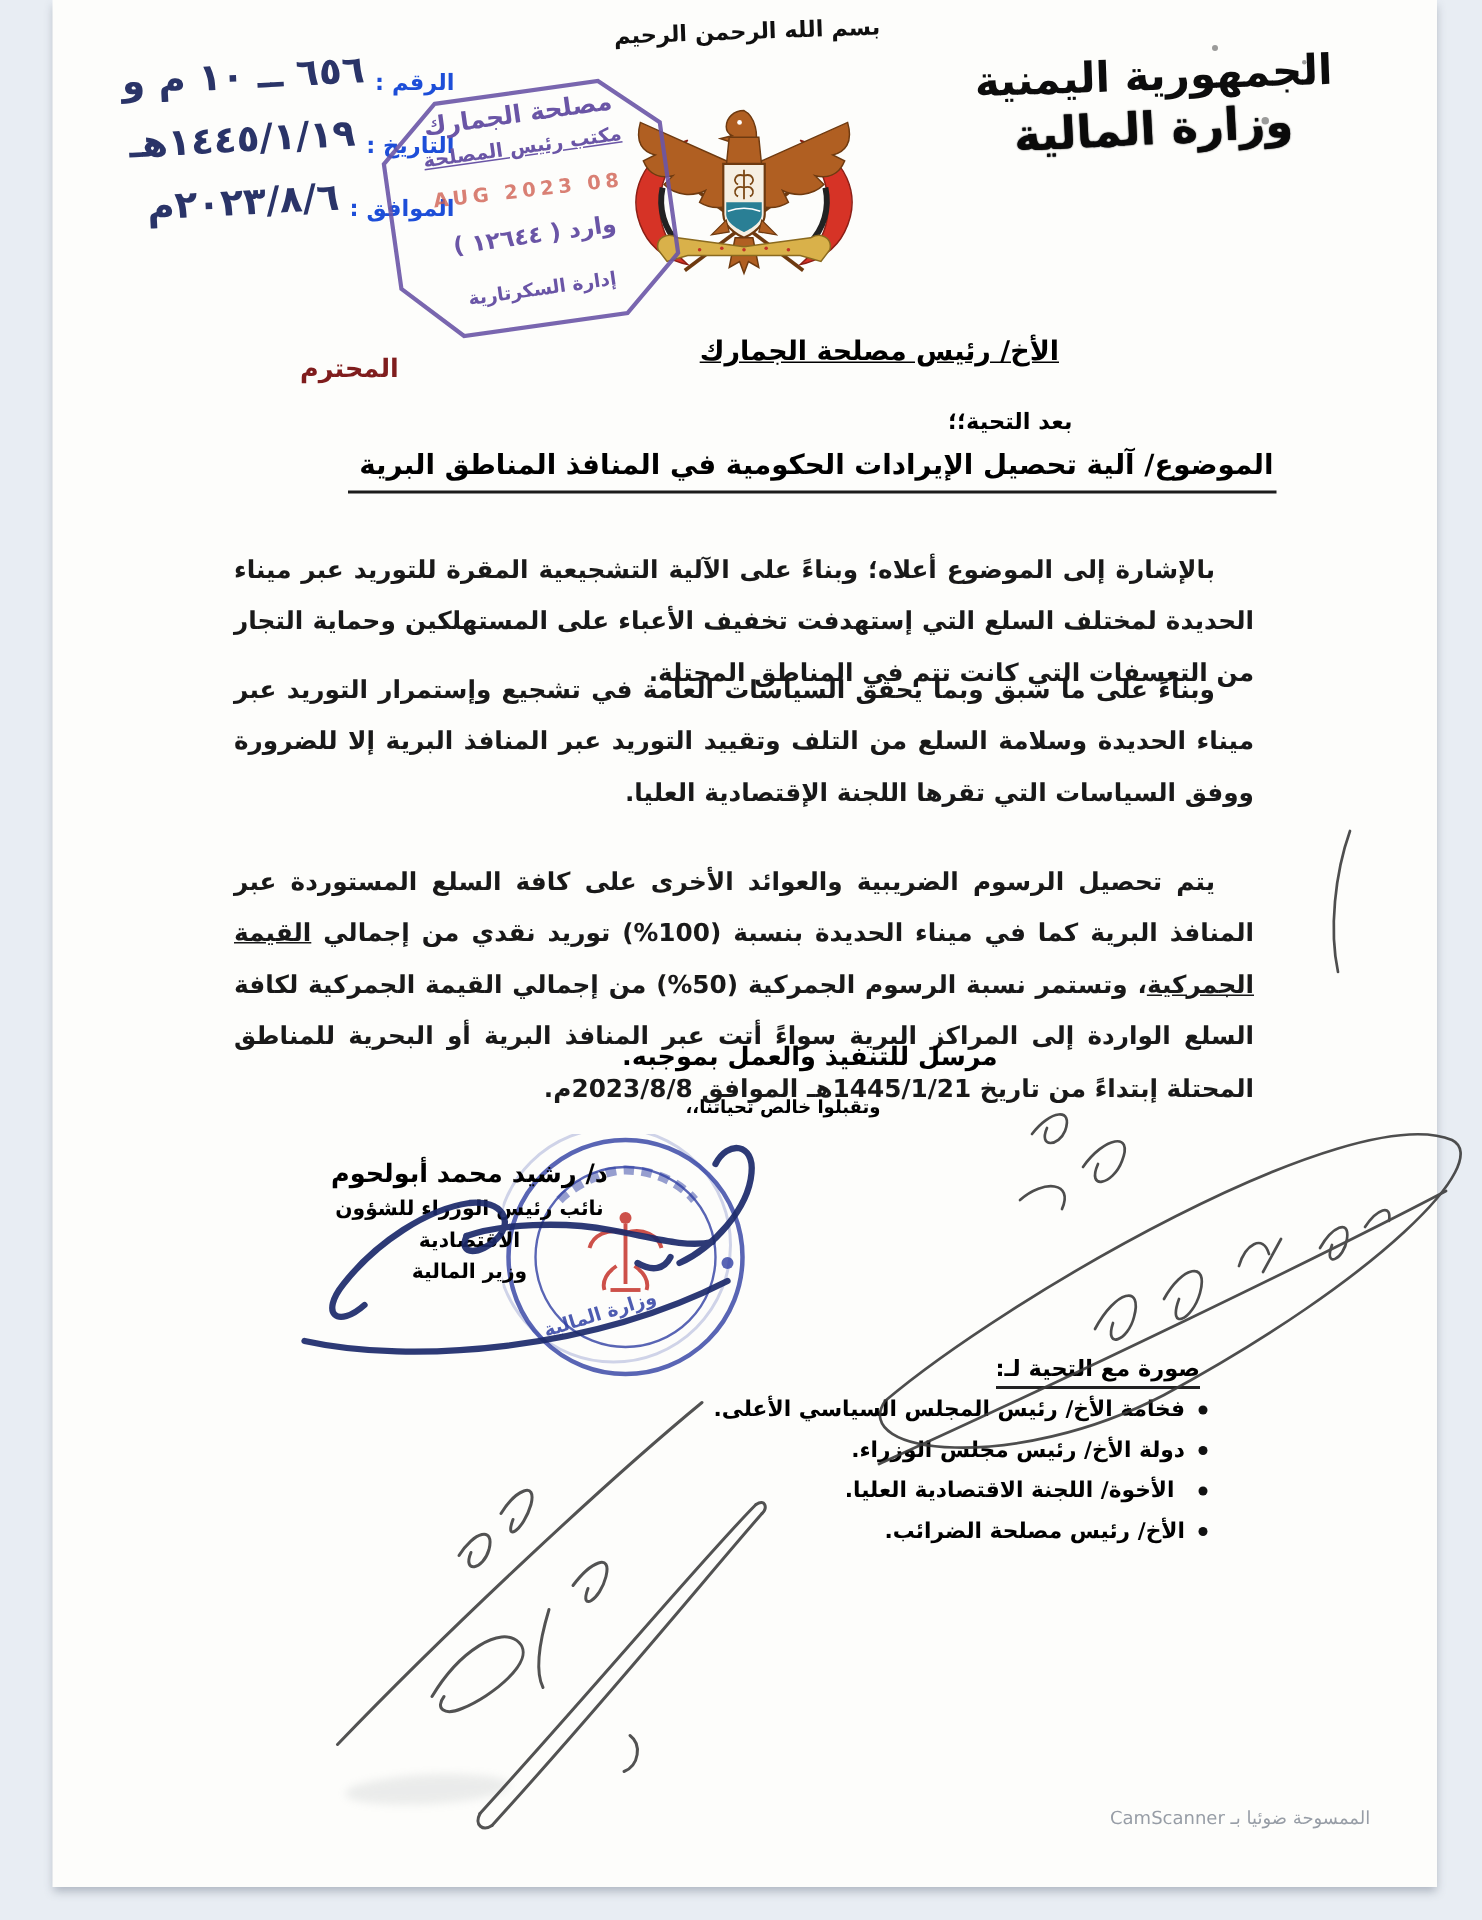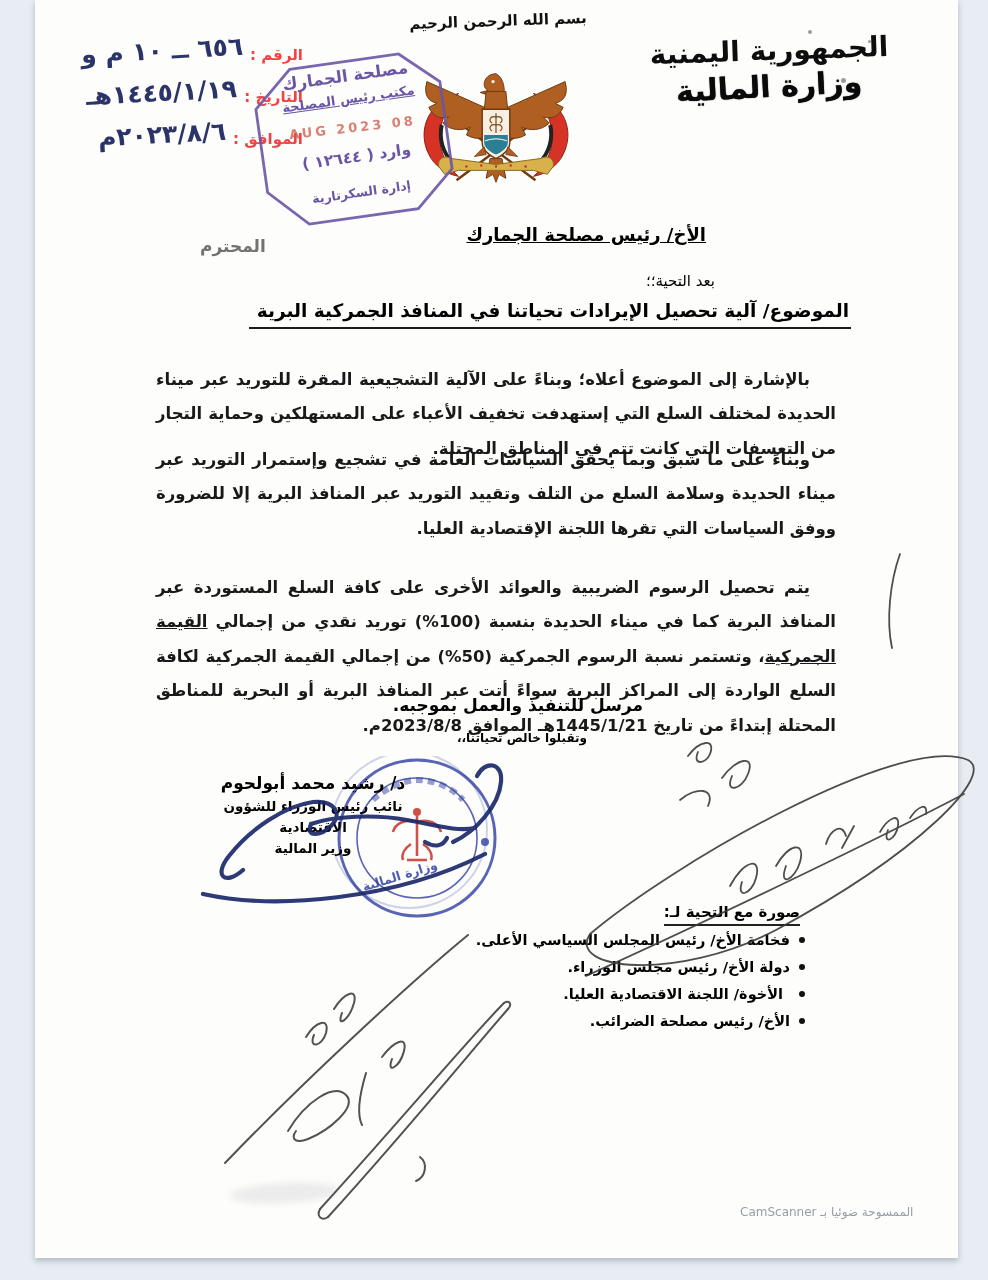--- a/index.html
+++ b/index.html
@@ -1,26 +1,26 @@
 <!DOCTYPE html>
 <html><head>
 <meta charset="utf-8">
 <style>
   html,body{margin:0;padding:0;background:#dfe5ec;}
   .stage{position:relative;width:988px;height:1280px;background:#e8edf3;overflow:hidden;
          font-family:"DejaVu Sans",sans-serif;}
   .paper{position:absolute;left:35px;top:0;width:923px;height:1258px;background:#fdfdfb;
          box-shadow:0 3px 6px rgba(70,80,100,.35);}
   .abs{position:absolute;}
-  .b{font-weight:bold;color:#737373;}
+  .b{font-weight:bold;color:#7f1d1d;}
 
   
   .ref-line{position:absolute;display:flex;flex-direction:row;align-items:center;gap:7px;
             direction:rtl;white-space:nowrap;}
-  .ref-label{font-size:15px;font-weight:bold;color:#ef4444;}
+  .ref-label{font-size:15px;font-weight:bold;color:#1d4ed8;}
   .ref-value{font-size:25px;font-weight:bold;color:#2a3468;transform:rotate(-3deg);
              margin-top:-8px;letter-spacing:1px;}
 
   
   .cstamp{position:absolute;left:223px;top:58px;width:192px;height:162px;transform:rotate(-8deg);
           color:#6a55a6;text-align:center;z-index:5;}
   .cstamp .line{position:absolute;width:100%;direction:rtl;}
   .cs1{top:8px;font-size:16.5px;font-weight:bold;}
   .cs2{top:33px;font-size:13px;font-weight:bold;text-decoration:underline;}
   .cs3{top:62px;font-size:13px;font-weight:bold;letter-spacing:3px;color:rgba(207,96,82,.8);
@@ -32,28 +32,28 @@
   .bismillah{position:absolute;left:368px;top:12px;width:190px;text-align:center;font-size:15px;
              font-weight:bold;color:#101010;transform:rotate(-2deg);direction:rtl;}
   
   .brand{position:absolute;right:64px;top:34px;width:250px;text-align:center;direction:rtl;}
   .brand-l1{font-size:28px;font-weight:bold;color:#0d0d0d;transform:rotate(-2deg);}
   .brand-l2{font-size:30px;font-weight:bold;color:#0a0a0a;transform:rotate(-3deg);
             text-shadow:0 0 1px #000;margin-top:2px;}
 
   .addressee{position:absolute;right:252px;top:224px;font-size:18px;font-weight:bold;direction:rtl;text-decoration:underline;}
   .honorific{position:absolute;left:165px;top:236px;font-size:17px;font-weight:bold;}
-  .salutation{position:absolute;right:243px;top:272px;font-size:15px;font-weight:normal;direction:rtl;}
+  .salutation{position:absolute;right:243px;top:272px;font-size:15px;font-weight:bold;direction:rtl;}
   .subject{position:absolute;right:107px;top:300px;font-size:18.5px;font-weight:bold;direction:rtl;
            border-bottom:2.5px solid #1c1c1c;padding:0 2px 6px 8px;white-space:nowrap;}
 
   .para{position:absolute;right:122px;width:680px;direction:rtl;text-align:justify;
         font-size:16.5px;font-weight:bold;line-height:34.5px;color:#191919;text-indent:26px;}
   .u{text-decoration:underline;}
-  .dispatch{position:absolute;right:315px;top:695px;font-size:17px;font-weight:bold;direction:rtl;margin-left:47px;}
+  .dispatch{position:absolute;right:293px;top:695px;font-size:17px;font-weight:bold;direction:rtl;margin-left:47px;}
   .closing{position:absolute;right:371px;top:731px;font-size:12px;font-weight:bold;direction:rtl;}
 
   .sig-block{position:absolute;left:168px;top:770px;width:220px;text-align:center;direction:rtl;z-index:4;}
   .sig-name{font-size:17px;font-weight:bold;line-height:26px;}
   .sig-title{font-size:13.5px;font-weight:bold;line-height:21px;}
 
   .seal{position:absolute;left:300px;top:756px;width:165px;height:165px;z-index:3;}
   .seal-text{position:absolute;left:26px;top:112px;transform:rotate(-17deg);color:rgba(47,63,163,.85);
              font-size:12.5px;font-weight:bold;letter-spacing:1px;direction:rtl;}
 
@@ -135,21 +135,21 @@
       <div class="brand-l2">وزارة المالية</div>
     </div>
 
     <div class="speck" style="left:773px;top:30px;width:4px;height:4px;"></div>
     <div class="speck" style="left:806px;top:78px;width:5px;height:5px;"></div>
     <div class="speck" style="left:833px;top:40px;width:3px;height:3px;"></div>
 
     <div class="addressee">الأخ/ رئيس مصلحة الجمارك</div>
     <div class="honorific b">المحترم</div>
     <div class="salutation">بعد التحية؛؛</div>
-    <div class="subject">الموضوع/ آلية تحصيل الإيرادات تحياتنا في المنافذ الجمركية البرية</div>
+    <div class="subject">الموضوع/ آلية تحصيل الإيرادات الحكومية في المنافذ المناطق البرية</div>
 
     <p class="para" style="top:346px;">بالإشارة إلى الموضوع أعلاه؛ وبناءً على الآلية التشجيعية المقرة للتوريد عبر ميناء الحديدة لمختلف السلع التي إستهدفت تخفيف الأعباء على المستهلكين وحماية التجار من التعسفات التي كانت تتم في المناطق المحتلة.</p>
     <p class="para" style="top:426px;">وبناءً على ما سبق وبما يحقق السياسات العامة في تشجيع وإستمرار التوريد عبر ميناء الحديدة وسلامة السلع من التلف وتقييد التوريد عبر المنافذ البرية إلا للضرورة ووفق السياسات التي تقرها اللجنة الإقتصادية العليا.</p>
     <p class="para" style="top:554px;"><span>يتم تحصيل الرسوم الضريبية والعوائد الأخرى على كافة السلع المستوردة عبر المنافذ البرية كما في ميناء الحديدة بنسبة (100%) توريد نقدي من إجمالي </span><span class="u">القيمة الجمركية</span><span>، وتستمر نسبة الرسوم الجمركية (50%) من إجمالي القيمة الجمركية لكافة السلع الواردة إلى المراكز البرية سواءً أتت عبر المنافذ البرية أو البحرية للمناطق المحتلة إبتداءً من تاريخ 1445/1/21هـ الموافق 2023/8/8م.</span></p>
 
     <div class="dispatch">مرسل للتنفيذ والعمل بموجبه.</div>
     <div class="closing">وتقبلوا خالص تحياتنا،،</div>
 
     <div class="sig-block">
       <div class="sig-name">د/ رشيد محمد أبولحوم</div>

